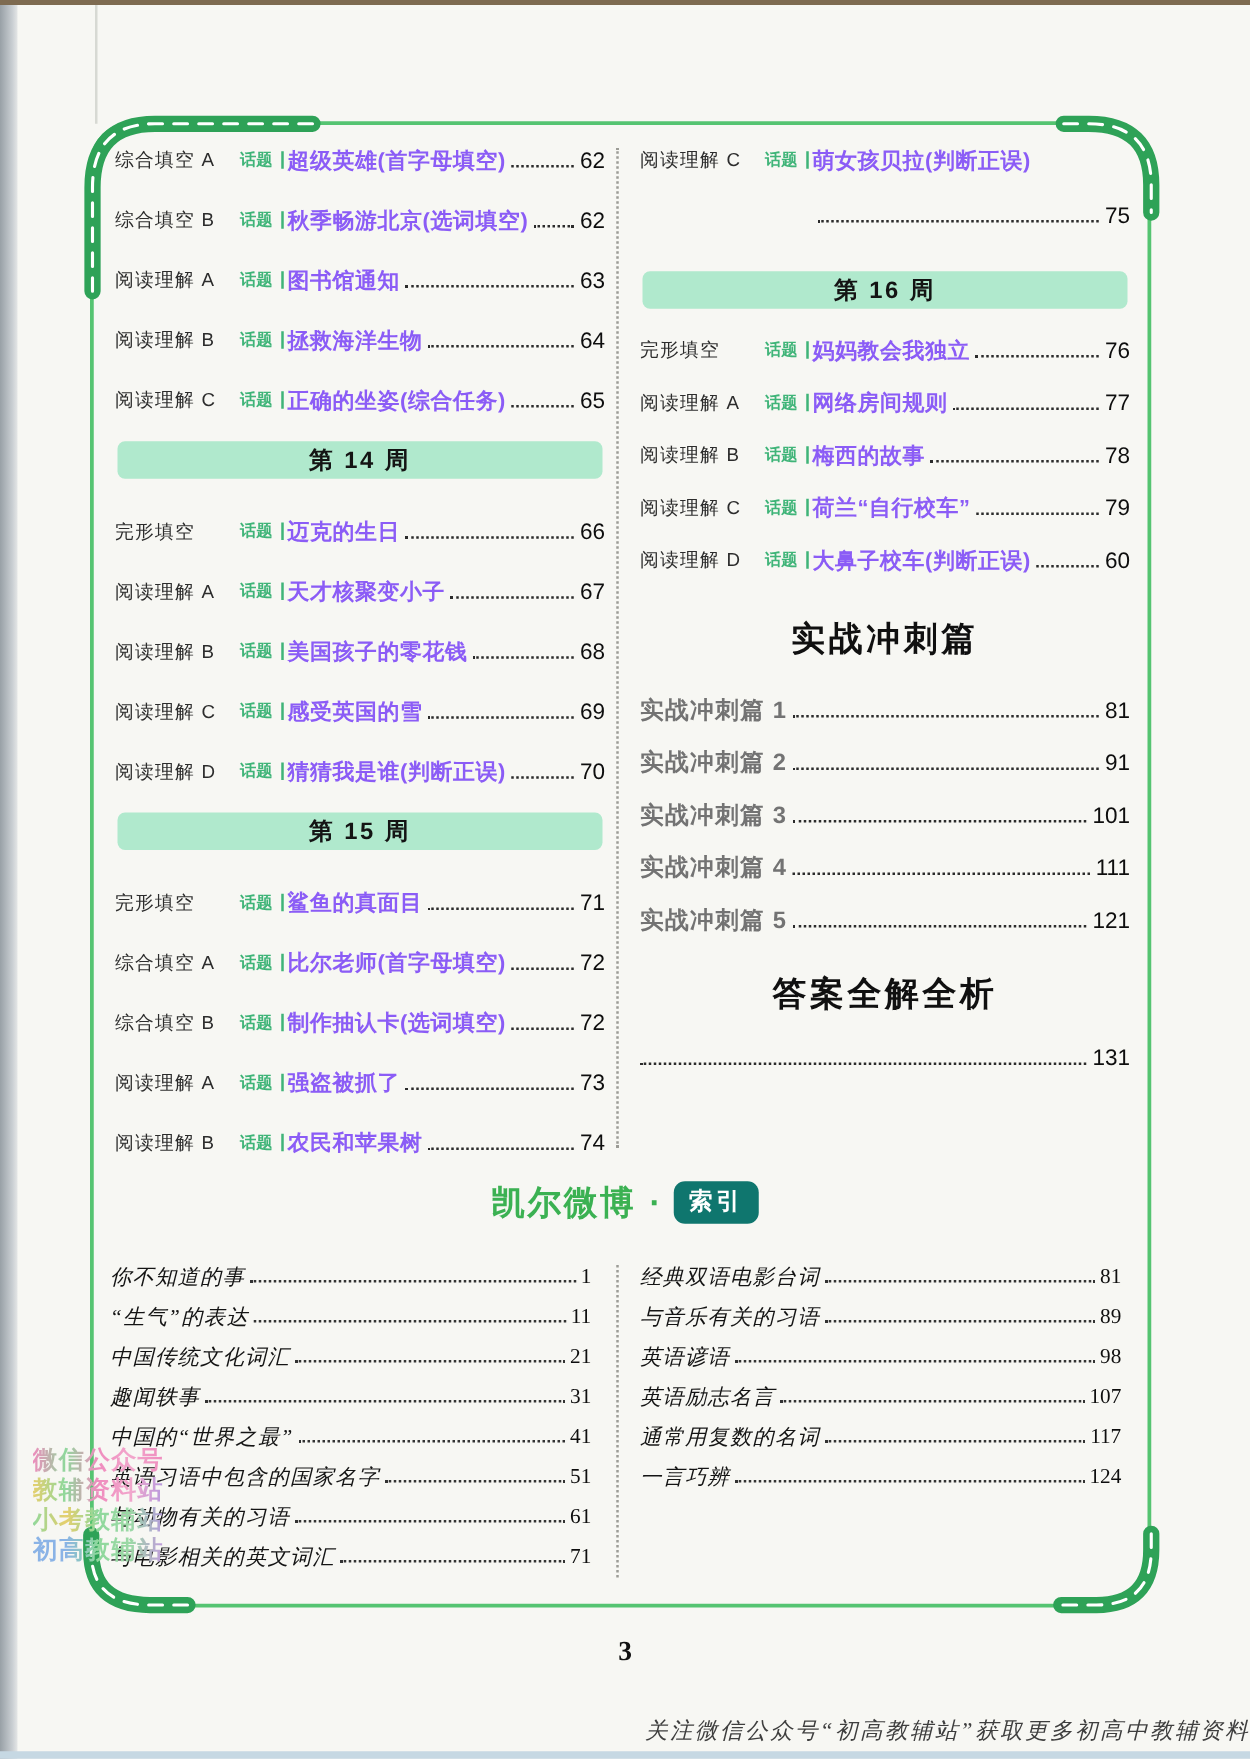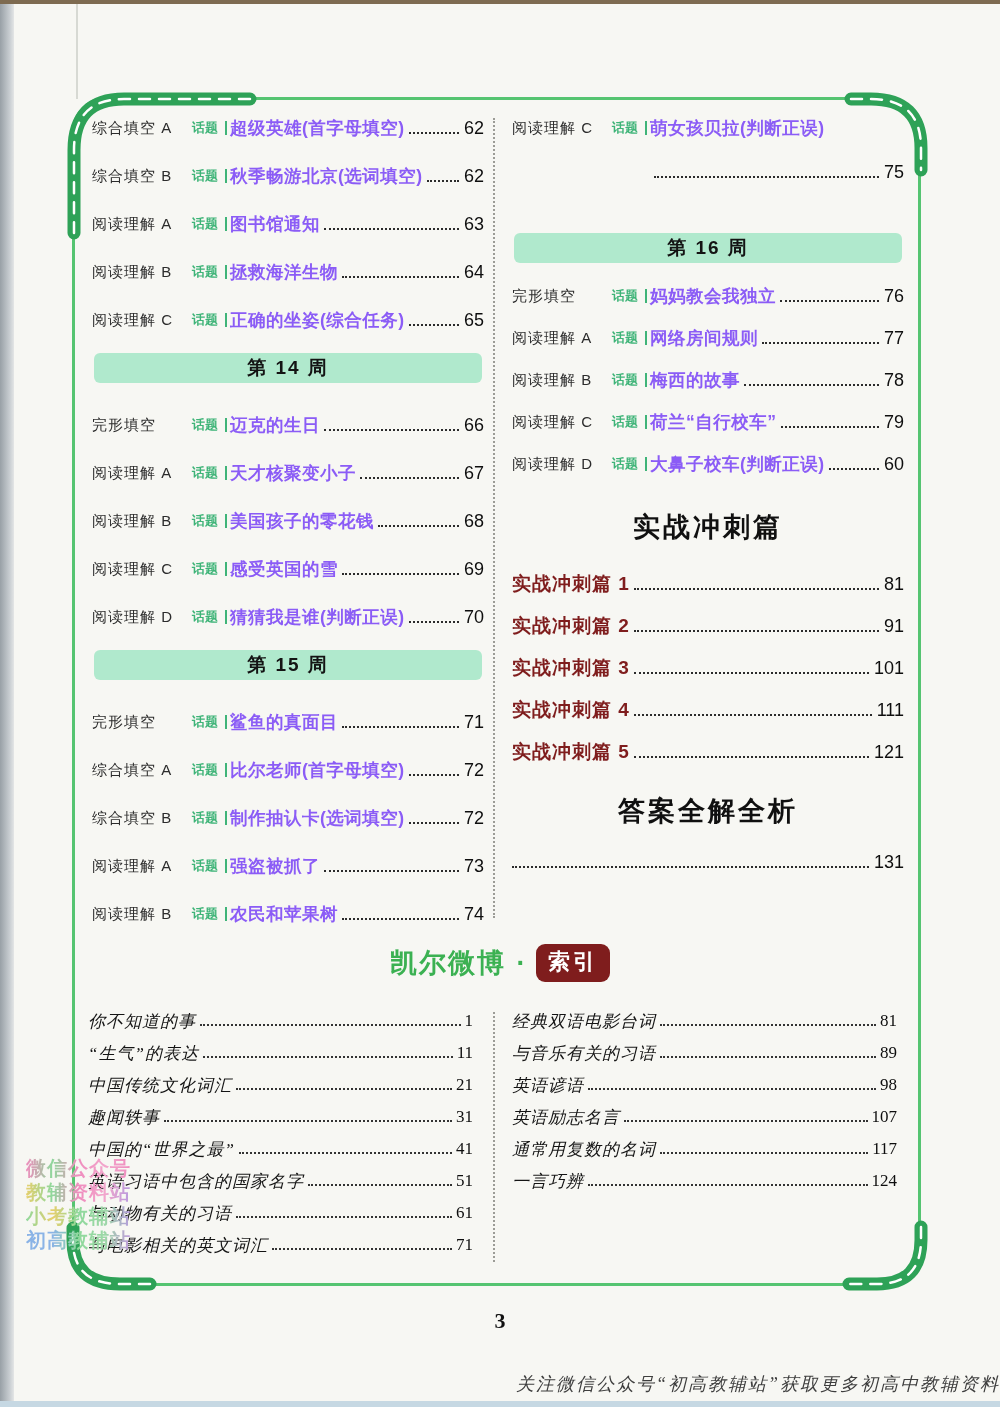--- a/index.html
+++ b/index.html
@@ -41,37 +41,37 @@
            border-right:2px solid #3fb478; padding-right:7px; margin-right:3px; line-height:1.1; }
   .ttl   { flex:none; font-size:17.5px; font-weight:600; color:#8b5cf6; letter-spacing:0.5px; }
   .dots  { flex:1 1 auto; min-width:10px; height:0; border-bottom:2.5px dotted #2b2b2b;
            margin:0 5px 0 4px; transform:translateY(5px); }
   .pg    { flex:none; font-size:18px; color:#0e0e0e; }
 
   .week-bar { height:30px; background:#b0e9cd; border-radius:6px;
               display:flex; align-items:center; justify-content:center;
               font-size:19px; font-weight:700; color:#141414; letter-spacing:2px; }
   .col-left  .week-bar { margin:15px 2px 27px 2px; }
-  .col-right .week-bar { margin:48px 2px 18px 2px; }
+  .col-right .week-bar { margin:32px 2px 18px 2px; }
 
   .cont-row { display:flex; align-items:center; height:26px; margin:16px 0 0 138px; }
 
   .big-heading { text-align:center; font-size:27px; font-weight:700; color:#101010;
                  letter-spacing:3px; }
   .sprint-heading  { margin:30px 0 24px 0; }
   .answers-heading { margin:26px 0 20px 0; }
   .sprint-row { display:flex; align-items:center; height:30px; margin-bottom:12px; white-space:nowrap; }
-  .sprint-lbl { flex:none; font-size:19px; font-weight:700; color:#7f1d1d; letter-spacing:1px; }
+  .sprint-lbl { flex:none; font-size:19px; font-weight:700; color:#737373; letter-spacing:1px; }
   .answers-row { display:flex; align-items:center; height:26px; margin-top:14px; }
 
   
   .index-header { position:absolute; left:0; top:944px; width:1000px; text-align:center; }
   .brand { font-size:27px; font-weight:700; color:#3bb152; letter-spacing:2px; vertical-align:middle; }
   .brand-dot { font-size:27px; font-weight:700; color:#3bb152; margin:0 6px; vertical-align:middle; }
-  .badge { display:inline-block; background:#7f1d1d; color:#fff; font-size:22px; font-weight:700;
+  .badge { display:inline-block; background:#0f766e; color:#fff; font-size:19px; font-weight:700;
            padding:3px 12px 5px 12px; border-radius:9px; letter-spacing:3px; vertical-align:middle; }
 
   .idx-col { position:absolute; width:385px; top:1010px; font-family:"Liberation Serif", serif;text-align:right; }
   .idx-left  { left:88px; }
   .idx-right { left:512px; }
   .idx-row   { display:flex; align-items:center; height:22px; margin-bottom:10px; white-space:nowrap; }
   .idx-title { flex:none; font-size:17px; font-style:italic; color:#141414; letter-spacing:1px; }
   .idx-dots  { flex:1 1 auto; min-width:8px; height:0; border-bottom:2px dotted #333;
                margin:0 4px; transform:translateY(4px); }
   .idx-pg    { flex:none; font-size:17px; color:#0e0e0e; }

